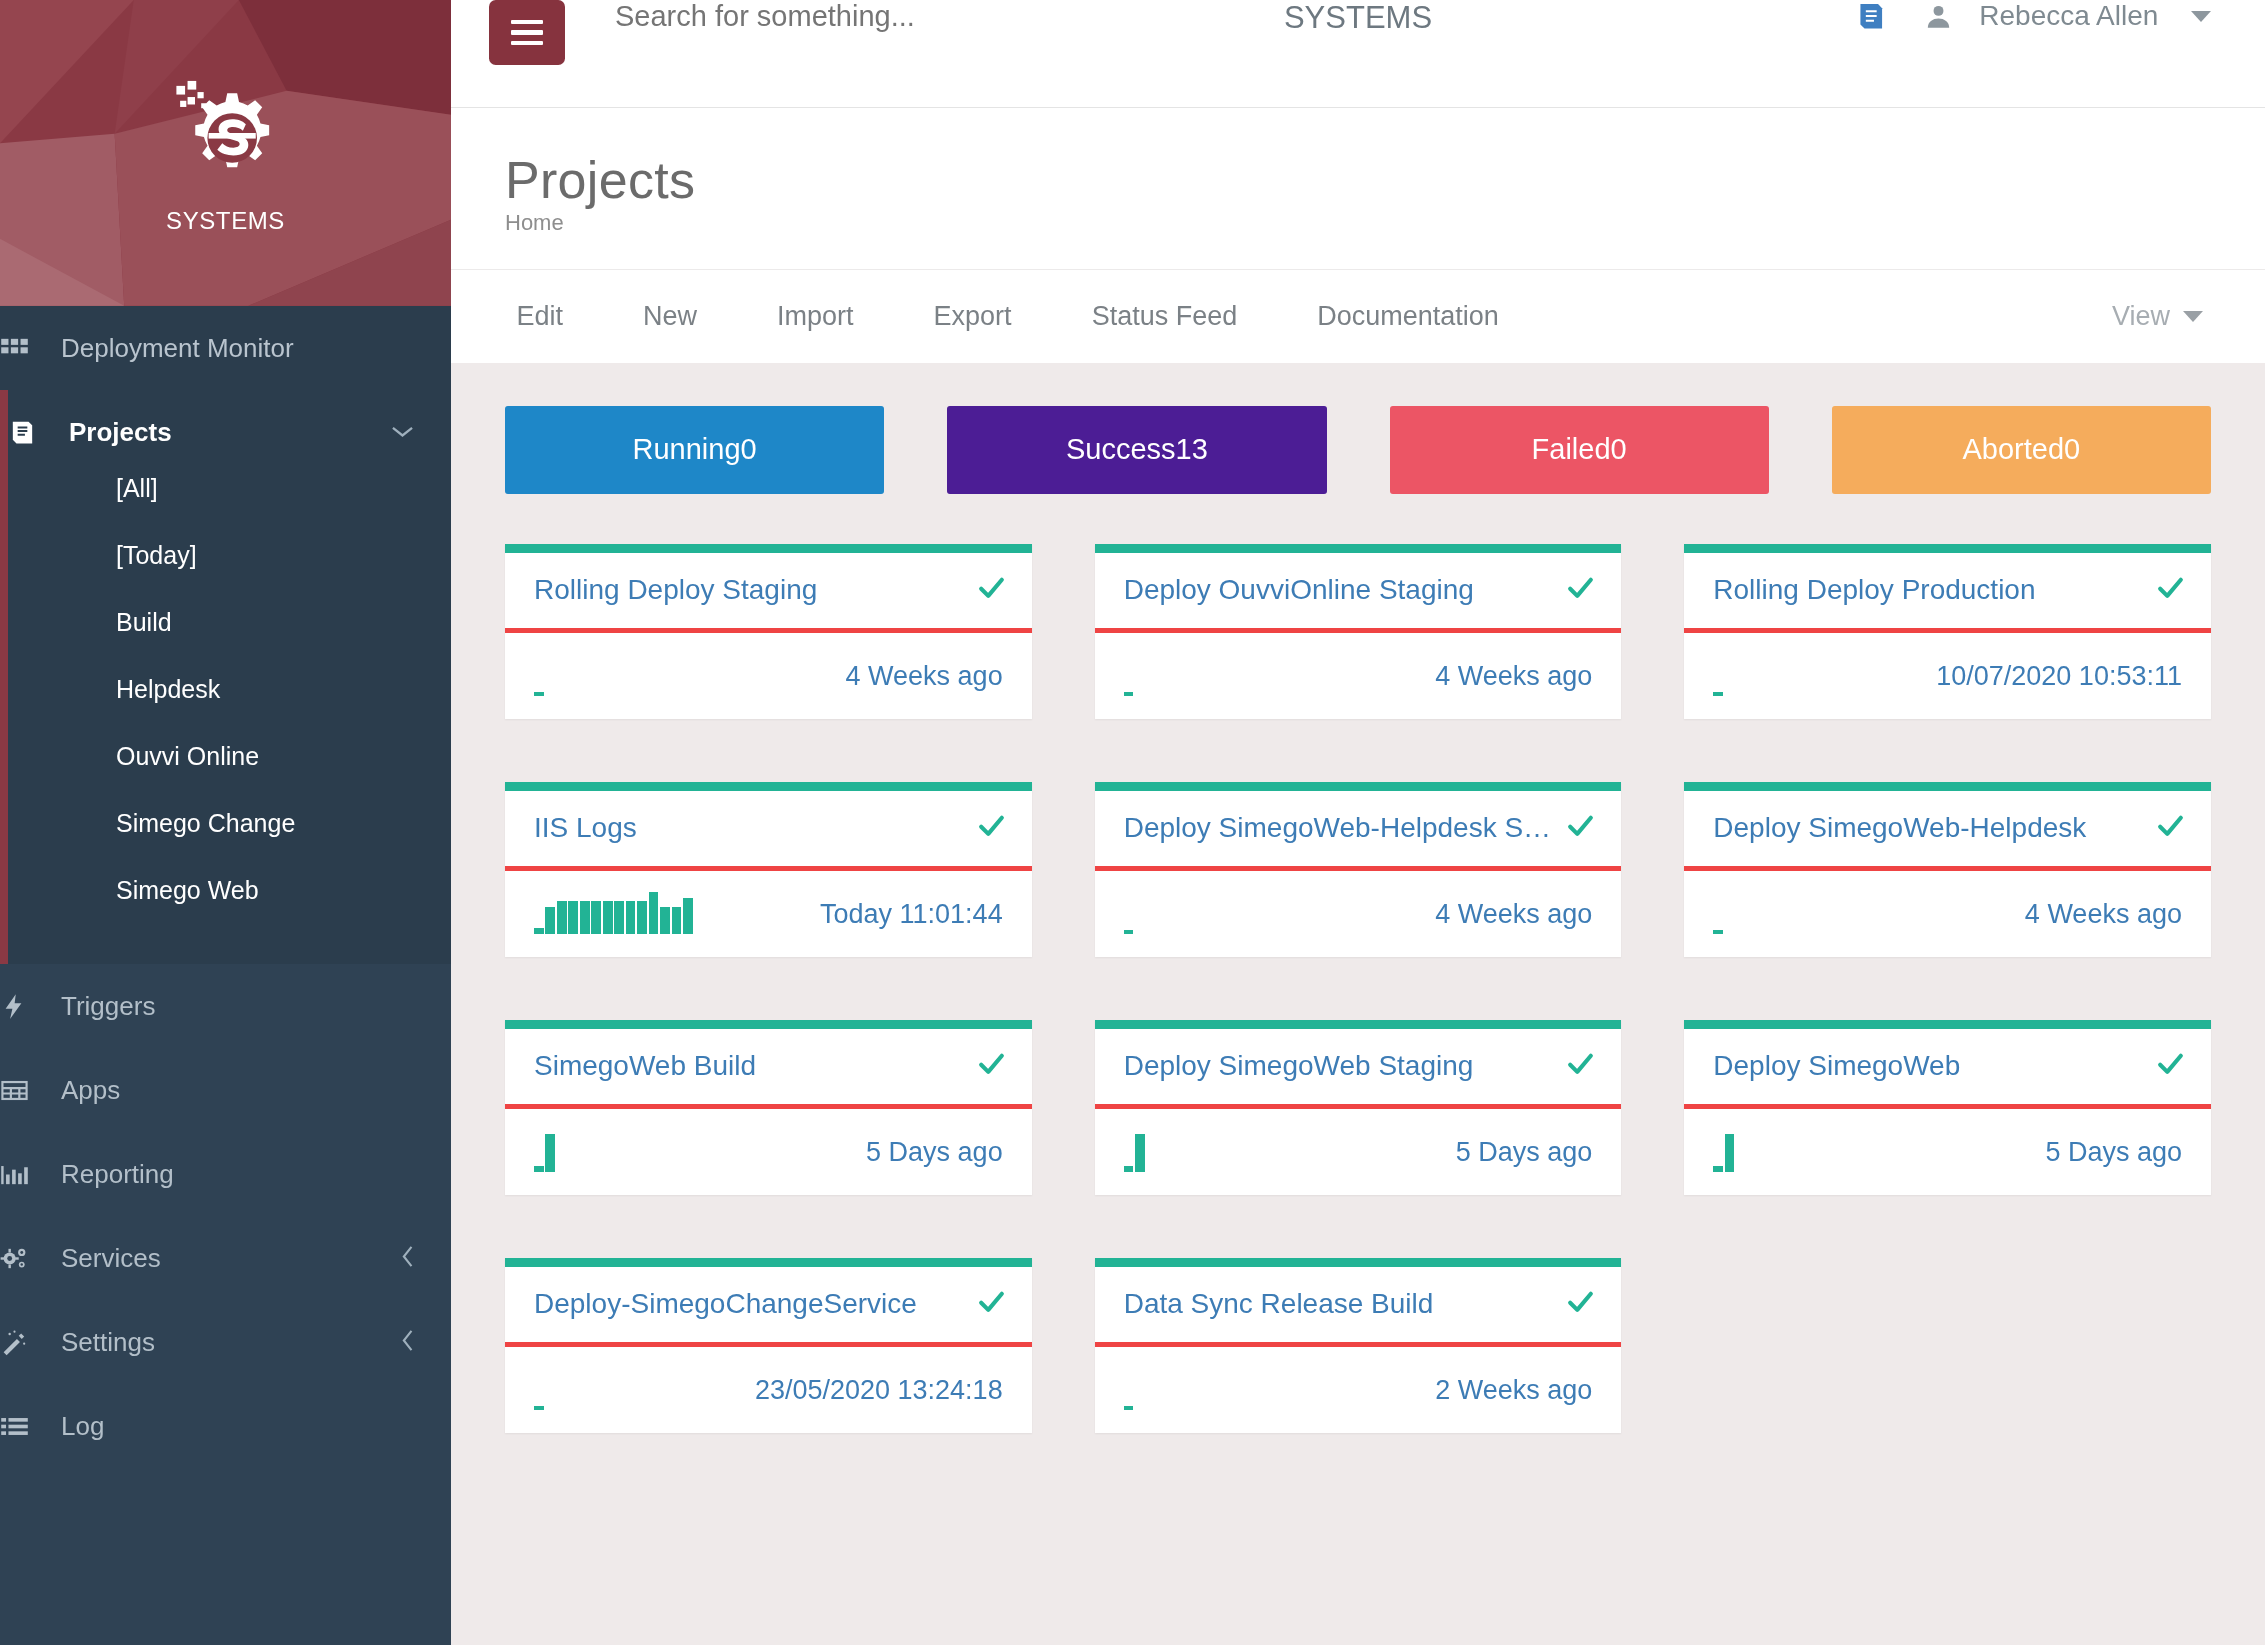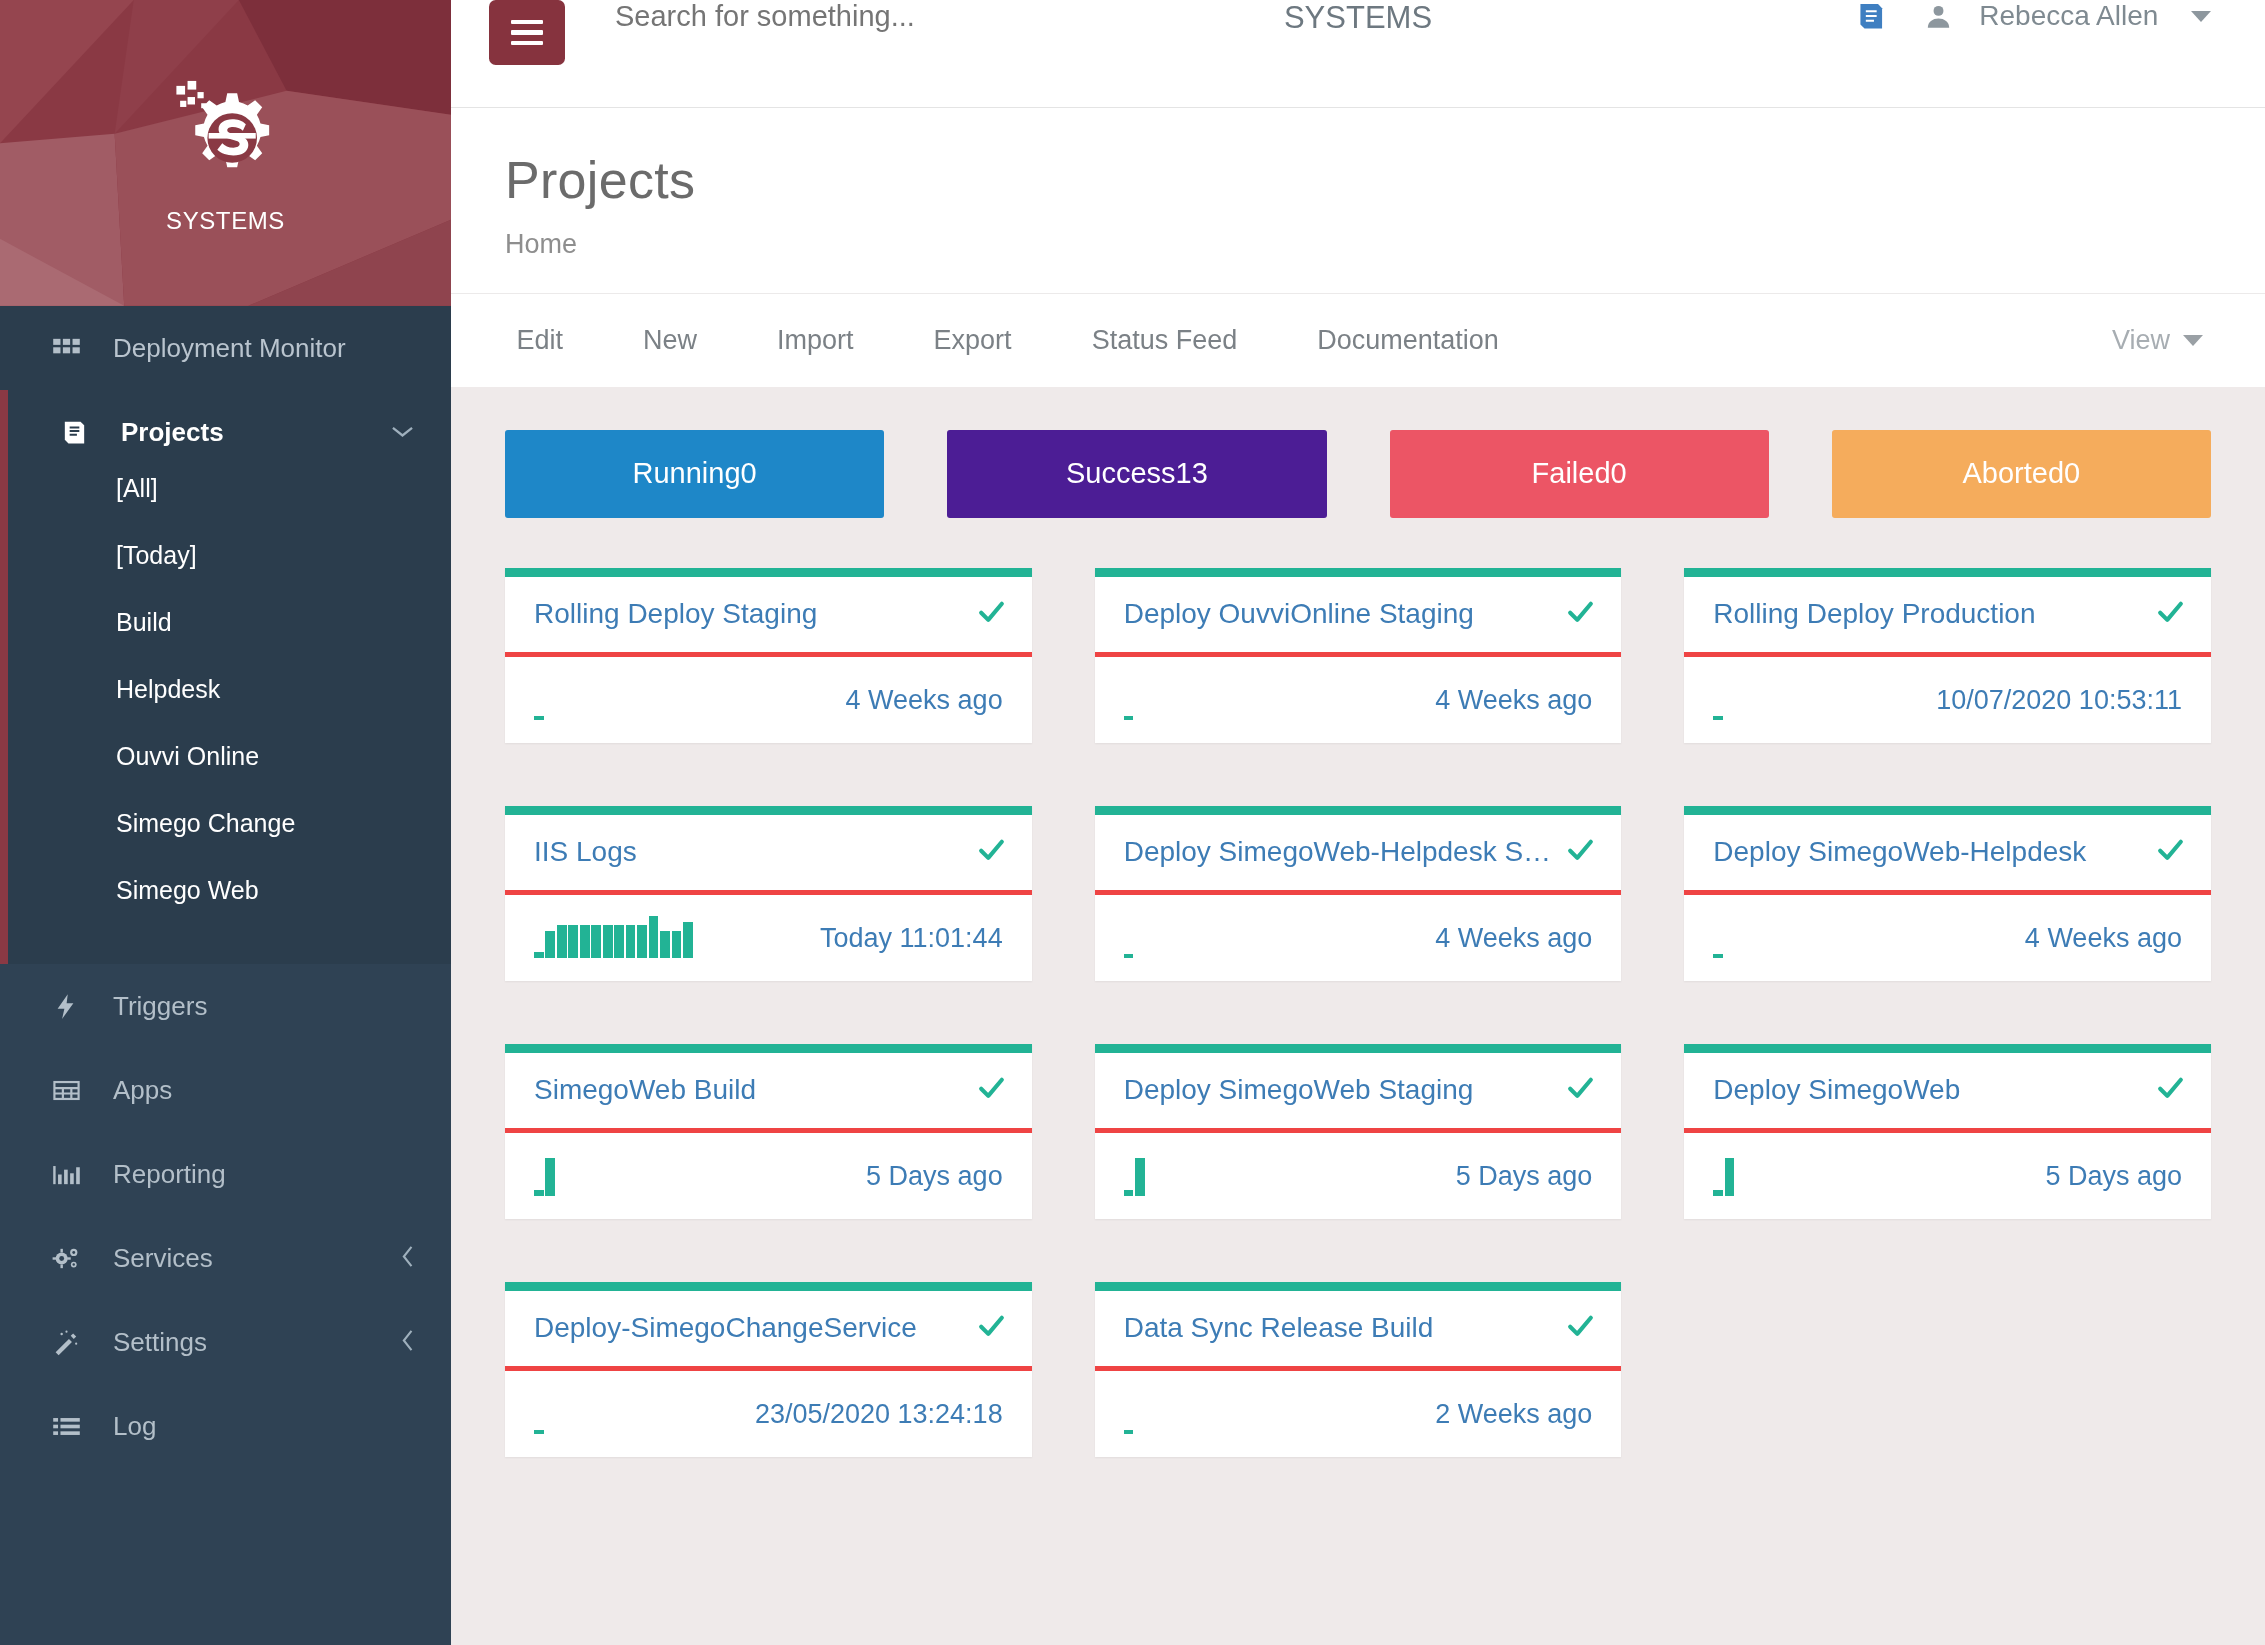--- a/index.html
+++ b/index.html
@@ -27,21 +27,21 @@
   .brand .poly { position: absolute; inset: 0; }
   .brand-inner { position: relative; z-index: 2; text-align: center; }
   .brand-logo { width: 124px; height: 124px; margin: 0 auto 11.5px; display: block; }
   .brand-name {
     color: #ffffff; font-size: 24px; letter-spacing: 0.6px; font-weight: 400;
   }
 
   .nav { flex: 1 1 auto; padding-top: 0; }
   .nav-row {
     display: flex; align-items: center;
-    height: 84px; padding-left: 52px; padding-right: 36px;
+    height: 84px; padding-right: 36px;
     color: #b3bfc9; font-size: 26px; cursor: pointer;
     position: relative;
   }
   .nav-row .ico {
     width: 42px; flex: 0 0 42px; display: flex;
     align-items: center; justify-content: flex-start; margin-right: 19px;
     color: #b3bfc9;
   }
   .nav-row .lbl { flex: 1 1 auto; white-space: nowrap; }
   .nav-row .chev { font-size: 21px; color: #9fb0bd; line-height: 1; }
@@ -92,21 +92,21 @@
     font-size: 28px; color: #7f8a91; cursor: pointer;
   }
   .caret-down {
     width: 0; height: 0; border-left: 10.5px solid transparent;
     border-right: 10.5px solid transparent; border-top: 11.5px solid #8d979e;
     margin-left: 5.7px;
   }
 
   .pagehead { background: #fff; padding: 42px 54px 32.5px 54px; }
   .page-title { font-size: 52px; color: #6b6b6b; font-weight: 300; letter-spacing: 0.3px; }
-  .breadcrumb { font-size: 27px; color: #8e8e8e; margin-top: 19px; }
+  .breadcrumb { font-size: 22px; color: #8e8e8e; }
 
   .toolbar {
     background: #fff; border-top: 1px solid #eceaea;
     height: 94px; display: flex; align-items: center;
     padding: 0 54px; gap: 0;
   }
   .tool-item {
     font-size: 27px; color: #7b8186; cursor: pointer;
     padding: 0 40px; white-space: nowrap;
   }

